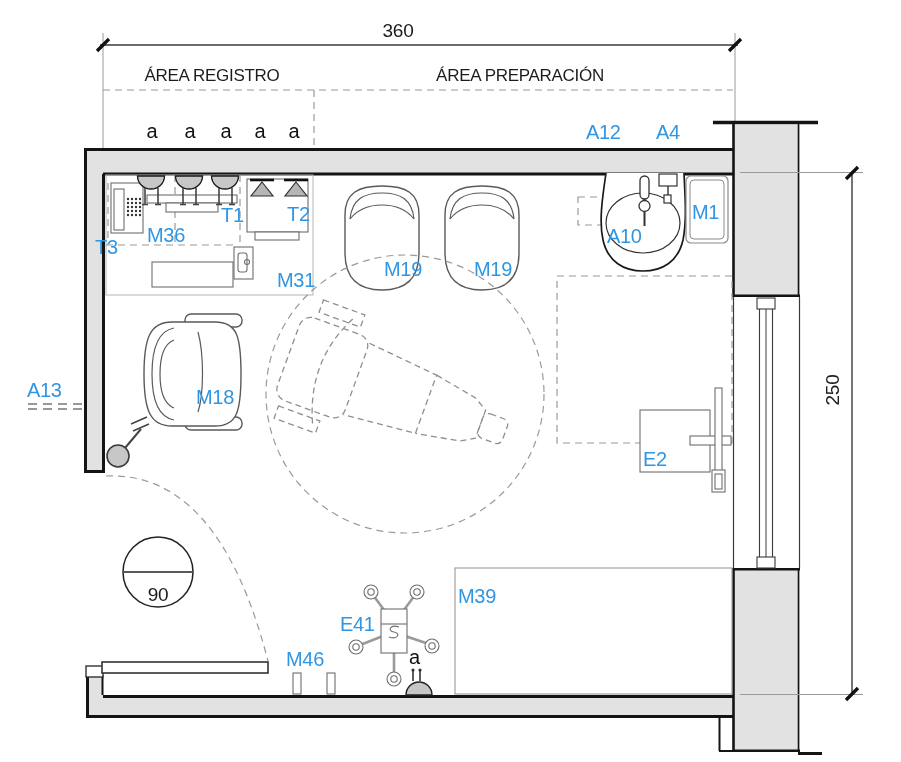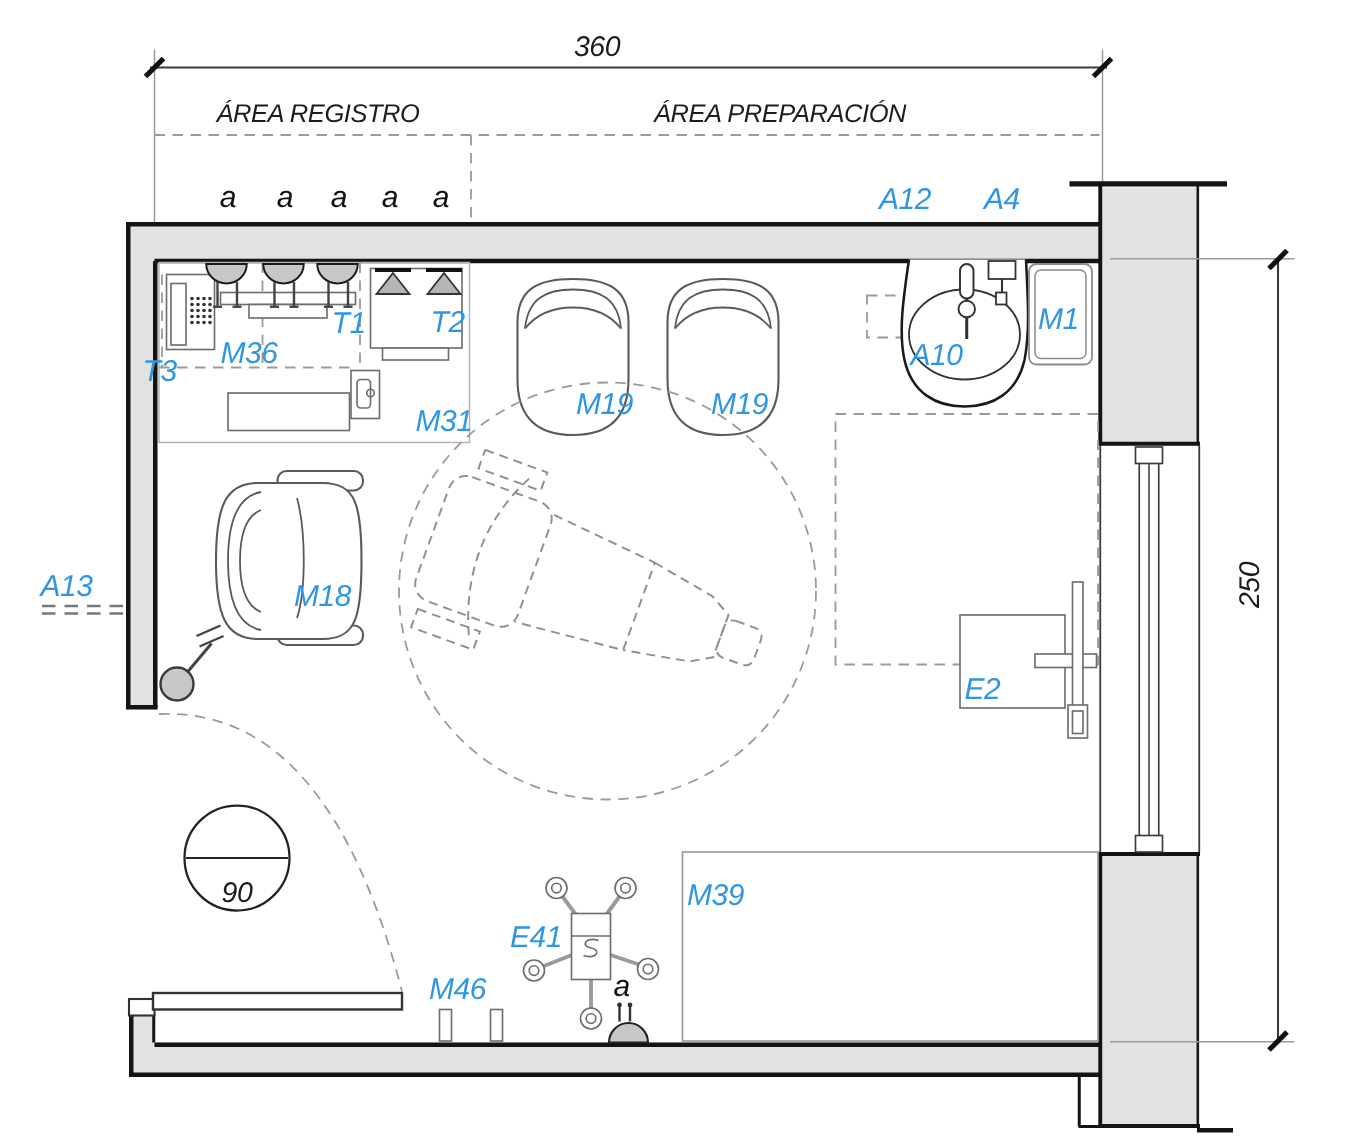--- a/index.html
+++ b/index.html
@@ -1,16 +1,16 @@
 <!DOCTYPE html>
 <html><head>
 <meta charset="utf-8">
 <style>
   html,body{margin:0;padding:0;background:#ffffff;}
-  .stage{width:738px;height:762px;position:relative;font-family:"Liberation Sans",sans-serif;font-style:italic;}
+  .stage{width:738px;height:762px;position:relative;font-family:"Liberation Sans",sans-serif;}
   svg text{font-family:"Liberation Sans","DejaVu Sans",sans-serif;letter-spacing:-0.3px;}
   .zone-title{font-size:17px;fill:#1c1c1c;}
   .dim-text{font-size:19px;fill:#1c1c1c;}
   .marker-text{font-size:20px;fill:#111111;}
   .code-label{font-size:20px;}
   .thin{stroke:#6e6e6e;stroke-width:1.1;fill:#ffffff;}
   .thin-n{stroke:#6e6e6e;stroke-width:1.1;fill:none;}
   .zonebox{stroke:#b5b5b5;stroke-width:1;fill:none;}
   .dash{stroke:#9a9a9a;stroke-width:1.2;fill:none;stroke-dasharray:7 5;}
   .chair{stroke:#5a5a5a;stroke-width:1.4;fill:#ffffff;}

